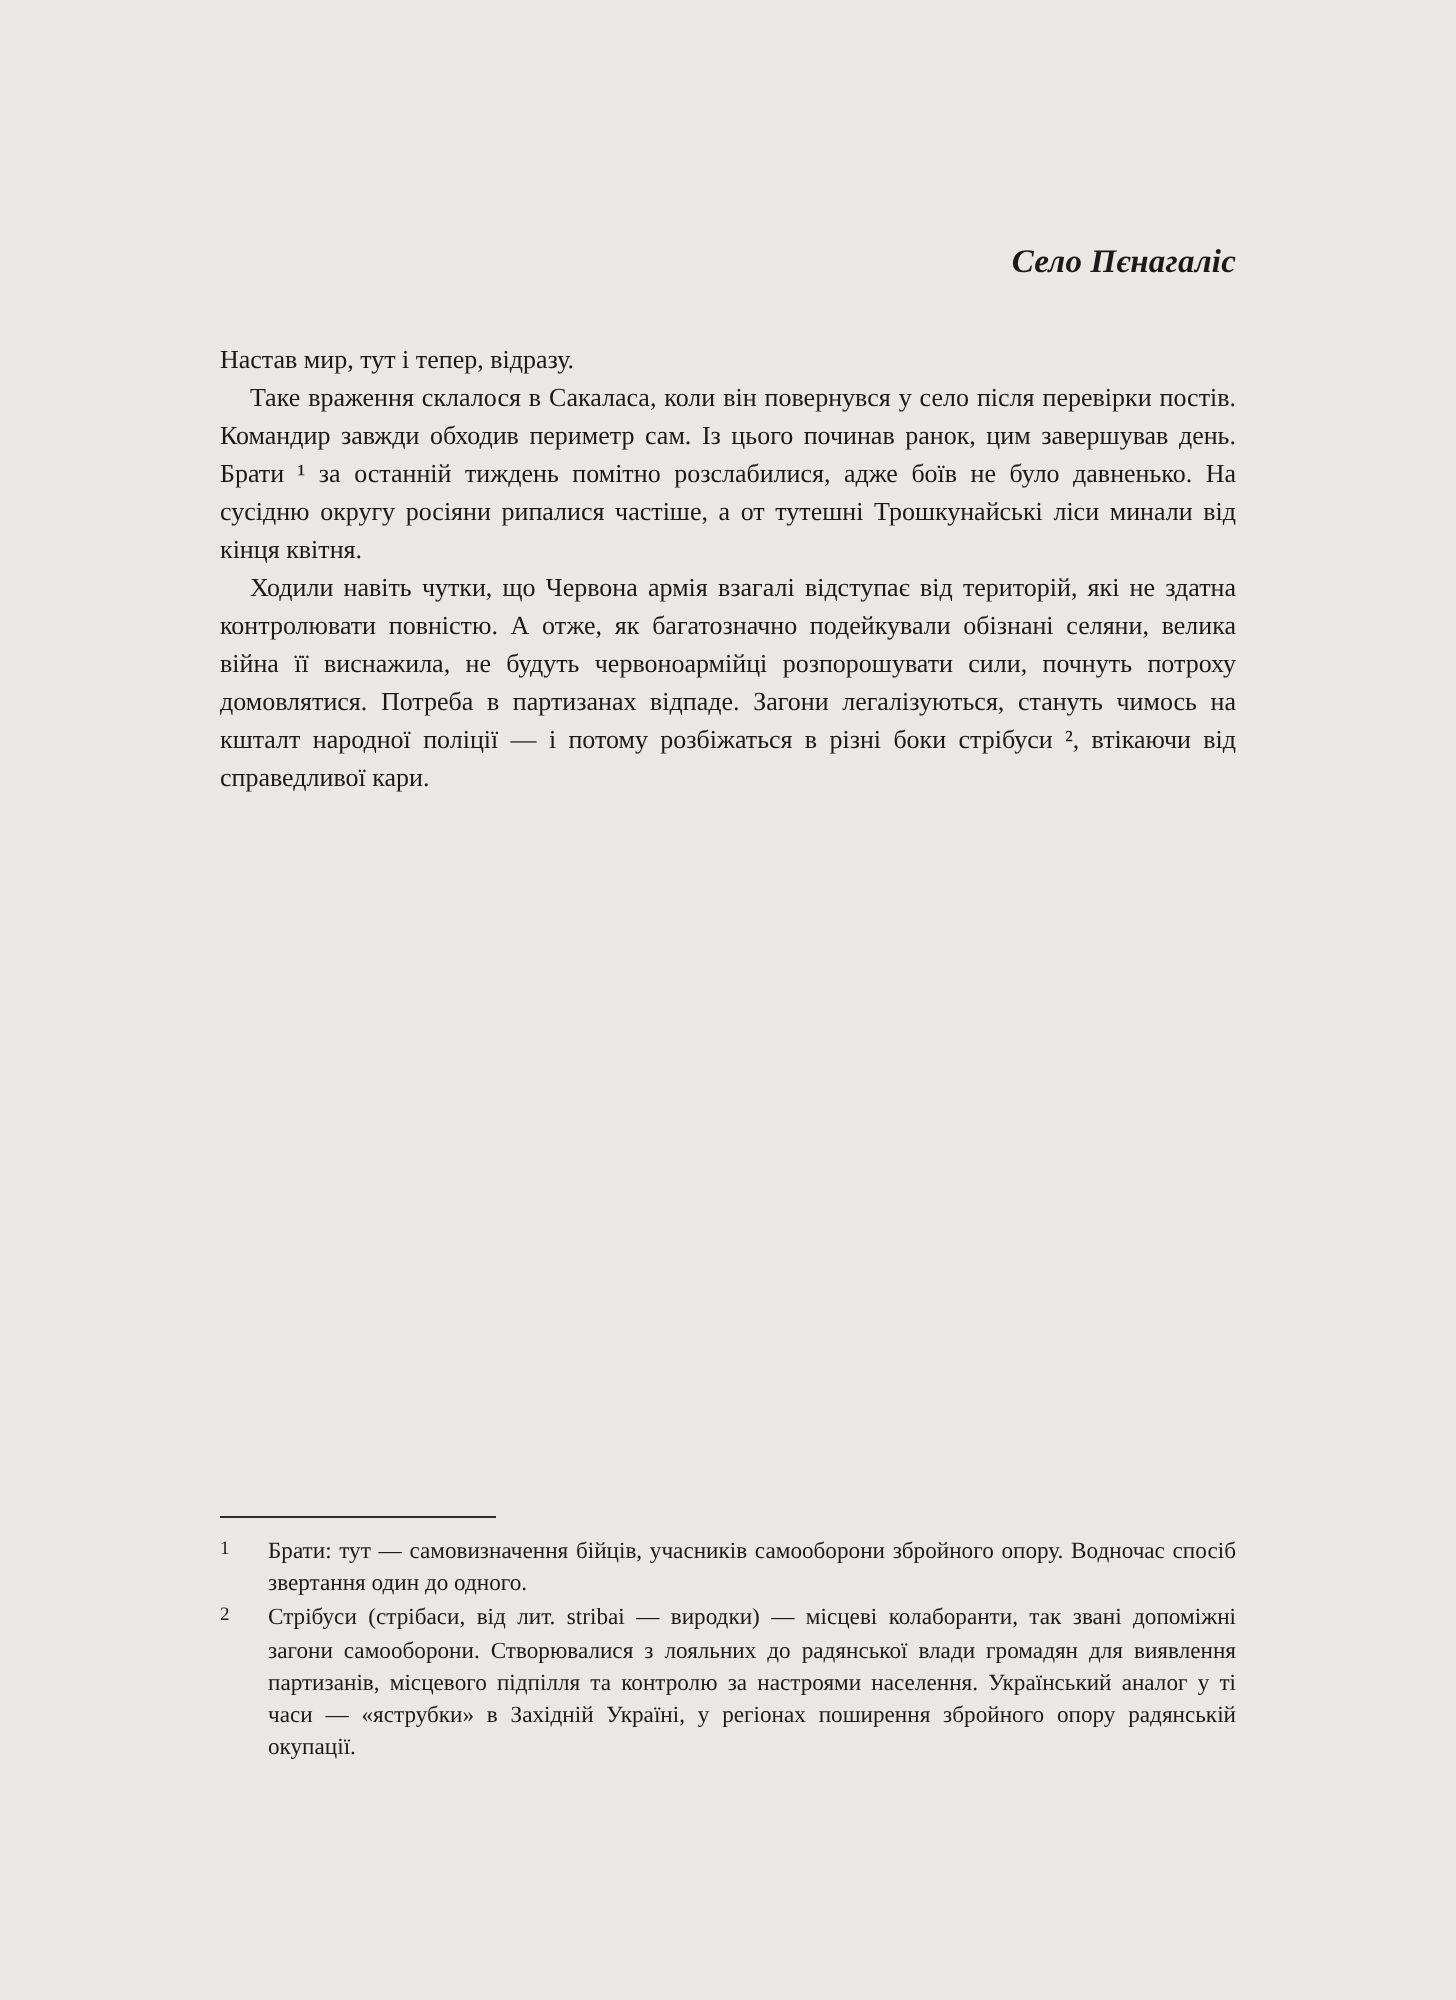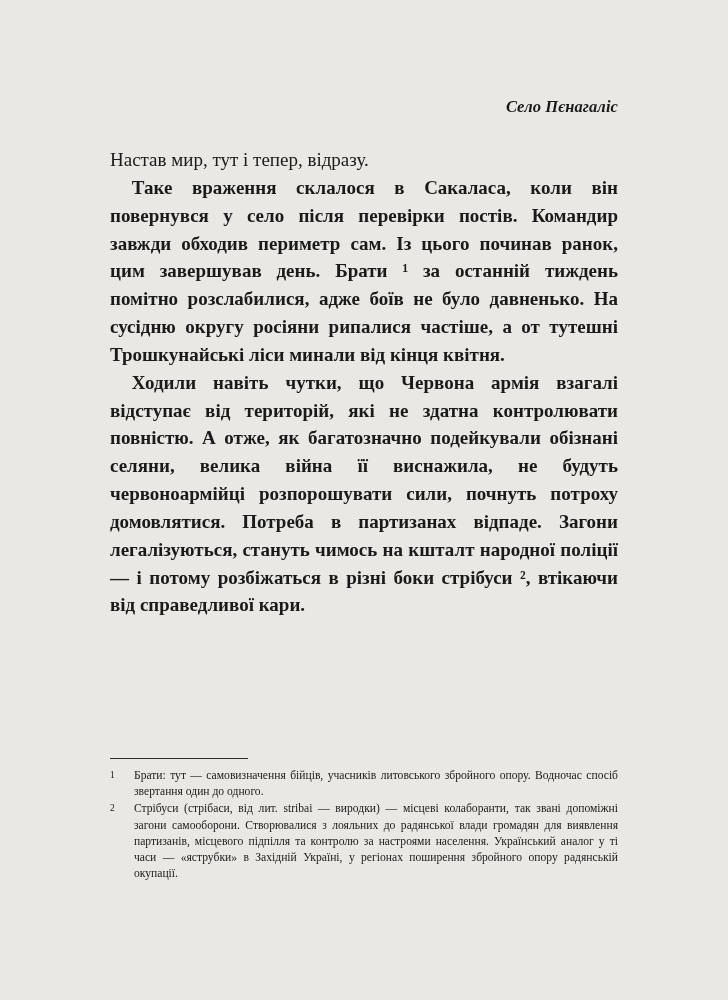--- a/index.html
+++ b/index.html
@@ -16,45 +16,44 @@
   }
   .page {
     position: relative;
     width: 728px;
     height: 1000px;
     box-sizing: border-box;
     padding: 0 110px 0 110px;
     background: #e9e8e4;
   }
   .epigraph {
-    padding-top: 94px;
+    padding-top: 118px;
     text-align: right;
     font-style: italic;
     font-weight: bold;
     font-size: 16.5px;
     line-height: 1.52;
     letter-spacing: 0.1px;
   }
   .epigraph div {
     white-space: nowrap;
   }
   .body-text {
     margin-top: 27px;
-    font-size: 19px;
+    font-size: 13px;
     line-height: 1.465;
     text-align: justify;
     text-justify: inter-word;
     hyphens: manual;
   }
   .body-text p {
     margin: 0;
   }
   .body-text p.indent {
     text-indent: 1.15em;
-    font-weight: bold;
   }
   .footnote-area {
     position: absolute;
     left: 110px;
     right: 110px;
     top: 758px;
   }
   .fn-rule {
     width: 138px;
     height: 1px;
@@ -92,21 +91,21 @@
     <p>Настав мир, тут і тепер, відразу.</p>
     <p class="indent">Таке враження склалося в Сакаласа, коли він повернувся у село після перевірки постів. Командир завжди обходив периметр сам. Із цього починав ранок, цим завершував день. Брати ¹ за останній тиждень помітно розслабилися, адже боїв не було давненько. На сусідню округу росіяни рипалися частіше, а от тутешні Трошкунайські ліси минали від кінця квітня.</p>
     <p class="indent">Ходили навіть чутки, що Червона армія взагалі відступає від територій, які не здатна контролювати повністю. А отже, як багатозначно подейкували обізнані селяни, велика війна її виснажила, не будуть червоноармійці розпорошувати сили, почнуть потроху домовлятися. Потреба в партизанах відпаде. Загони легалізуються, стануть чимось на кшталт народної поліції — і потому розбіжаться в різні боки стрібуси ², втікаючи від справедливої кари.</p>
   </div>
 
   <div class="footnote-area">
     <div class="fn-rule"></div>
 
     <div class="fn-item">
       <div class="fn-num">1</div>
-      <div class="fn-text">Брати: тут — самовизначення бійців, учасників литовського збройного опору. Водночас спосіб звертання один до одного.</div>
+      <div class="fn-text">Брати: тут — самовизначення бійців, учасників самооборони збройного опору. Водночас спосіб звертання один до одного.</div>
     </div>
 
     <div class="fn-item">
       <div class="fn-num">2</div>
       <div class="fn-text">Стрібуси (стрібаси, від лит. stribai — виродки) — місцеві колаборанти, так звані допоміжні загони самооборони. Створювалися з лояльних до радянської влади громадян для виявлення партизанів, місцевого підпілля та контролю за настроями населення. Український аналог у ті часи — «яструбки» в Західній Україні, у регіонах поширення збройного опору радянській окупації.</div>
     </div>
   </div>
 
 </div>
 

